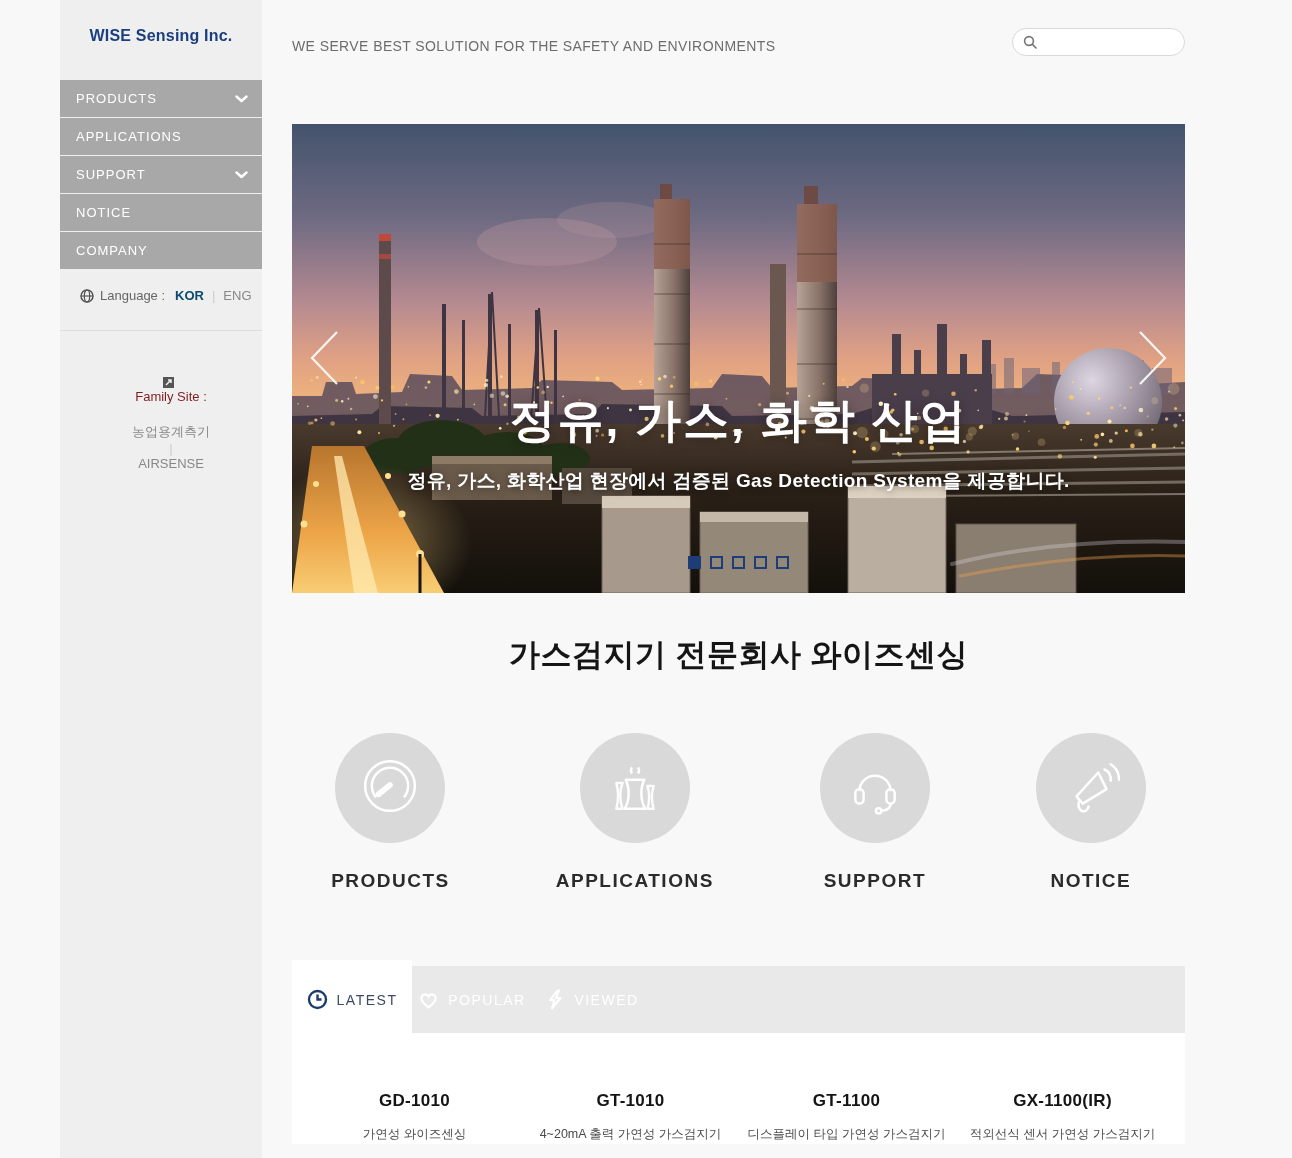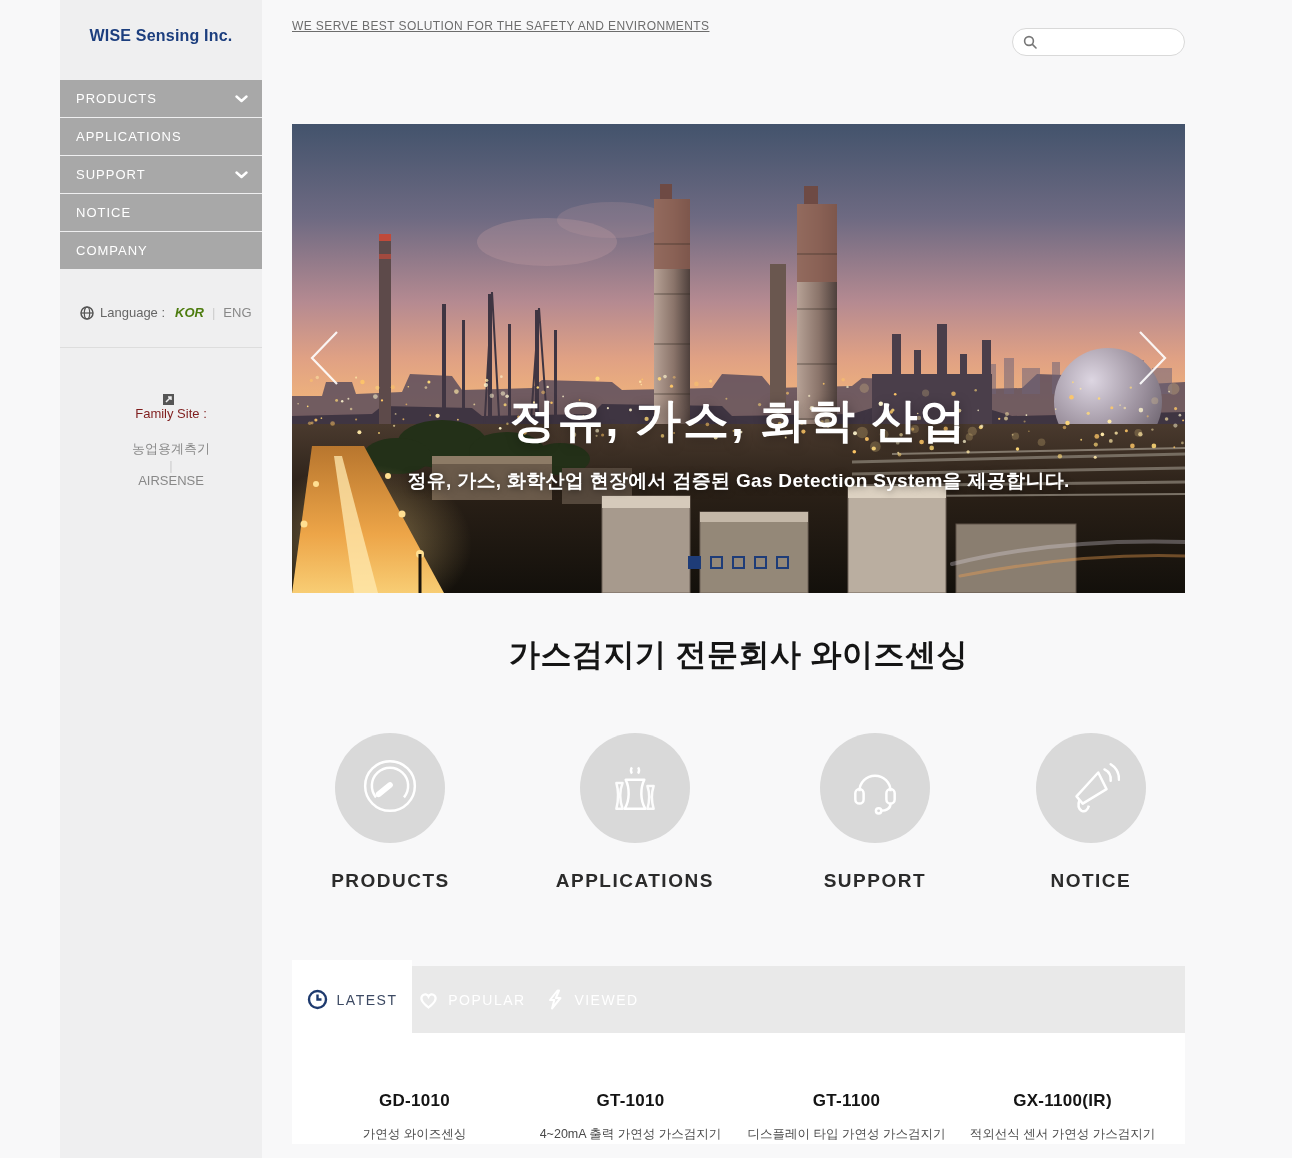--- a/index.html
+++ b/index.html
@@ -9,33 +9,33 @@
     font-family:"Liberation Sans","DejaVu Sans",sans-serif;
   }
   
   .sidebar{position:absolute;left:60px;top:0;width:202px;height:1158px;background:#efeff0;}
   .logo{padding-top:27px;text-align:center;font-size:16px;font-weight:bold;color:#1c3e7e;letter-spacing:.2px;}
   .nav{margin-top:35px;}
   .nav-item{height:37px;margin-bottom:1px;background:#a8a8a8;color:#fff;font-size:13px;
     letter-spacing:1px;display:flex;align-items:center;justify-content:space-between;
     padding:0 14px 0 16px;cursor:pointer;user-select:none;}
   .nav-item svg{flex:0 0 auto;}
-  .lang-row{margin:36px 0 0 20px;font-size:13px;color:#666;display:flex;align-items:center;}
+  .lang-row{margin:19px 0 0 20px;font-size:13px;color:#666;display:flex;align-items:center;}
   .lang-row .glb{margin-right:6px;display:inline-flex;}
-  .lang-kor{color:#4d7c0f;font-weight:bold;margin-left:10px;cursor:pointer;font-style:italic;}
+  .lang-kor{color:#0c4a6e;font-weight:bold;margin-left:10px;cursor:pointer;}
   .lang-sep{color:#ccc;margin:0 8px;}
   .lang-eng{color:#888;cursor:pointer;}
   .side-divider{margin-top:27px;border-top:1px solid #ddd;}
   .family-row{margin:45px 0 0 20px;font-size:13px;color:#7f1d1d;display:flex;align-items:center;flex-direction:column;}
   .family-row .fam-ic{margin-right:6px;display:inline-flex;}
   .family-links{margin:19px 0 0 20px;font-size:13px;color:#888;display:flex;align-items:center;flex-direction:column;}
   .fam-sep{color:#ccc;margin:0 9px;}
   .fam-link{cursor:pointer;}
   
-  .tagline{position:absolute;left:292px;top:19px;font-size:12px;color:#6d6d6d;letter-spacing:.4px;text-decoration:underline;}
+  .tagline{position:absolute;left:292px;top:38px;font-size:14px;color:#6d6d6d;letter-spacing:.4px;}
   .search{position:absolute;left:1012px;top:28px;width:173px;height:28px;box-sizing:border-box;
     border:1px solid #d9d9d9;border-radius:14px;background:#fff;display:flex;align-items:center;padding:0 10px;}
   .search input{flex:1;border:none;outline:none;background:transparent;font-size:12px;margin-left:7px;min-width:0;}
   
   .hero{position:absolute;left:292px;top:80px;width:893px;height:469px;overflow:hidden;background:#2a2a33;margin-top:44px;}
   .hero .scene{position:absolute;left:0;top:0;}
   .hero-title{position:absolute;left:0;right:0;top:266px;text-align:center;color:#fff;
     font-size:46px;font-weight:bold;letter-spacing:2px;text-shadow:0 2px 12px rgba(0,0,0,.35);}
   .hero-sub{position:absolute;left:0;right:0;top:344px;text-align:center;color:#fff;
     font-size:19px;font-weight:bold;letter-spacing:.3px;text-shadow:0 1px 7px rgba(0,0,0,.5);}

